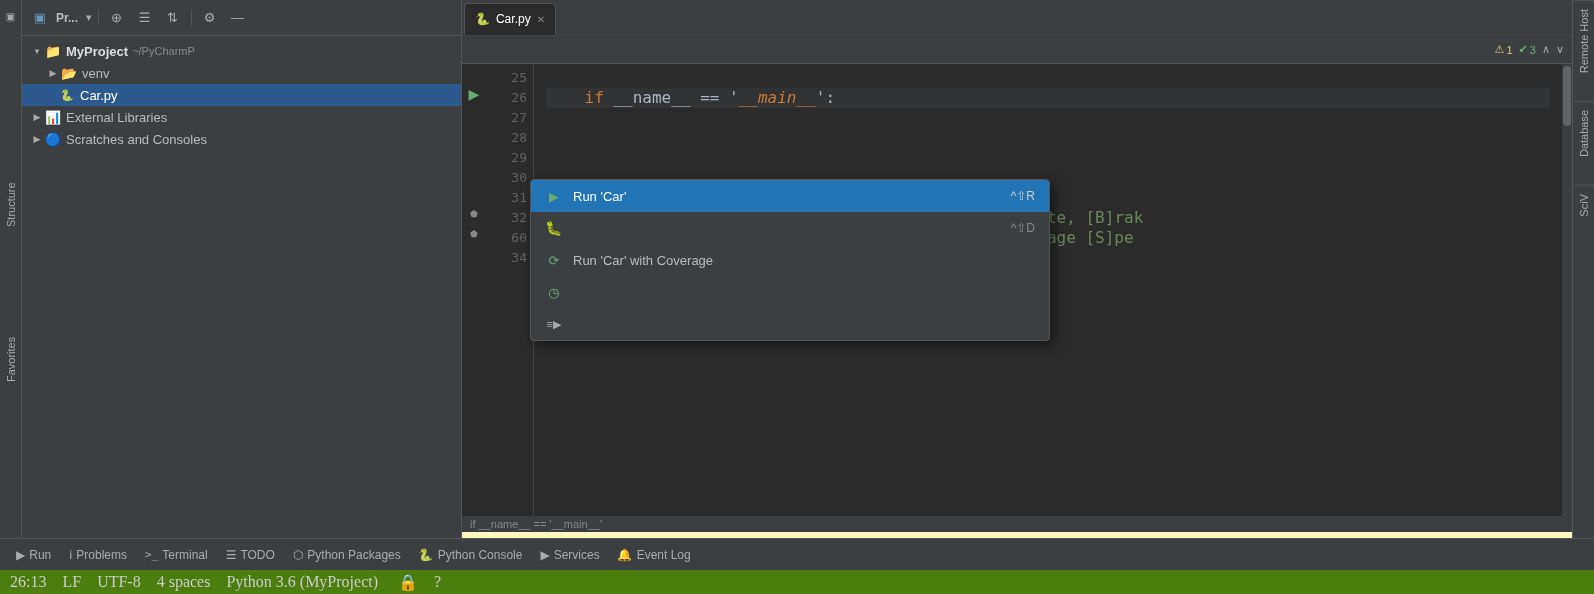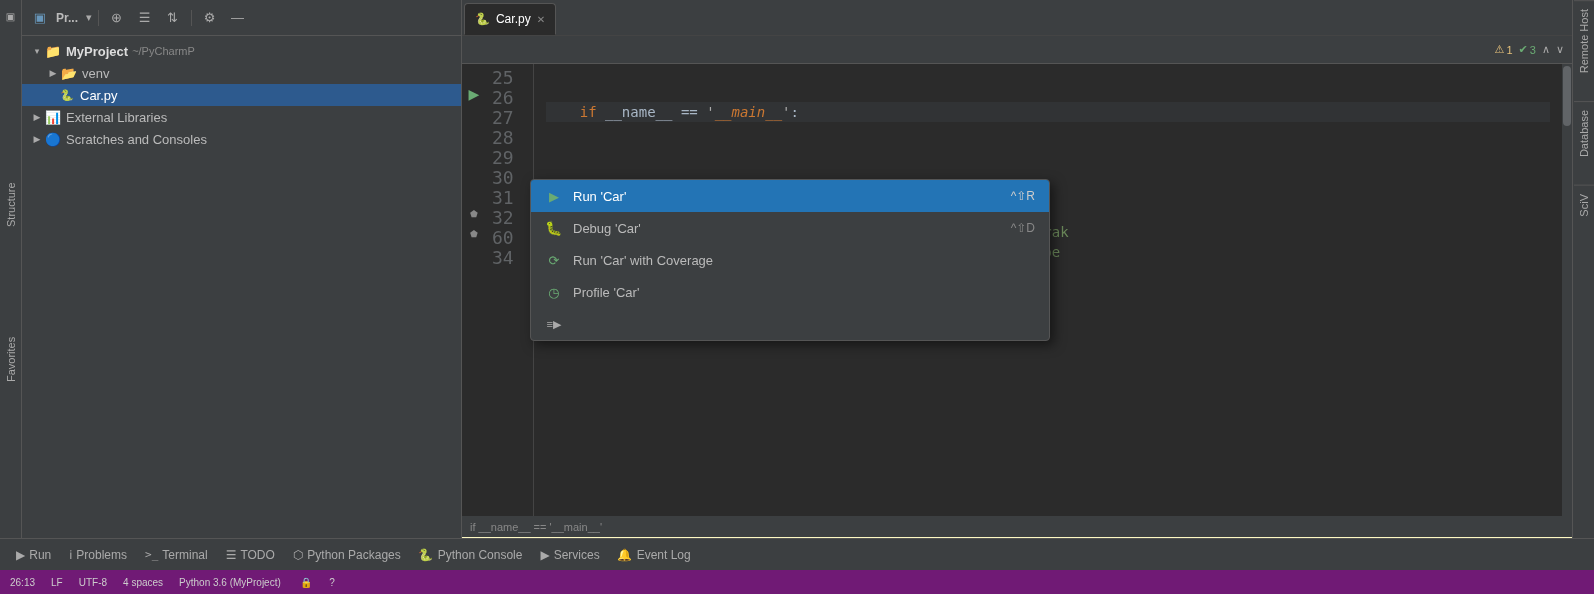--- a/index.html
+++ b/index.html
@@ -43,22 +43,22 @@
     .editor-tab.active { background: #2b2b2b; color: #fff; border-bottom: 1px solid #2b2b2b; }
     .tab-close { font-size: 10px; color: #888; cursor: pointer; }
 
     
     .editor-header { height: 28px; background: #3c3f41; display: flex; align-items: center; justify-content: flex-end; padding: 0 8px; gap: 6px; border-bottom: 1px solid #555; font-size: 11px; color: #aaa; }
     .warning-badge { color: #e5c07b; display: flex; align-items: center; gap: 2px; }
     .check-badge { color: #6aab73; display: flex; align-items: center; gap: 2px; }
 
     
     .editor-content { flex: 1; display: flex; overflow: hidden; background: #2b2b2b; position: relative; }
-    .line-numbers { width: 48px; background: #2b2b2b; color: #606366; font-size: 18px; font-family: 'Consolas', monospace; padding: 4px 6px; line-height: 20px; border-right: 1px solid #444; flex-shrink: 0; }
-    .code-area { flex: 1; padding: 18px 12px; font-family: 'Consolas', monospace; font-size: 14px; line-height: 20px; overflow: hidden; position: relative; }
+    .line-numbers { width: 48px; background: #2b2b2b; color: #606366; font-size: 13px; font-family: 'Consolas', monospace; padding: 4px 6px; text-align: right; line-height: 20px; border-right: 1px solid #444; flex-shrink: 0; }
+    .code-area { flex: 1; padding: 4px 12px; font-family: 'Consolas', monospace; font-size: 16px; line-height: 20px; overflow: hidden; position: relative; }
     .code-line { white-space: nowrap; height: 20px; display: flex; align-items: center; }
     .kw { color: #cc7832; }
     .str { color: #6a8759; }
 
     
     .gutter { width: 24px; background: #2b2b2b; flex-shrink: 0; display: flex; flex-direction: column; }
     .gutter-line { height: 20px; display: flex; align-items: center; justify-content: center; }
     .run-arrow { color: #6aab73; font-size: 14px; }
 
     
@@ -68,28 +68,28 @@
     .menu-item-icon { width: 18px; height: 18px; display: flex; align-items: center; justify-content: center; flex-shrink: 0; }
     .menu-item-label { flex: 1; }
     .menu-item-shortcut { color: #888; font-size: 12px; margin-left: auto; }
     .menu-item.active .menu-item-shortcut { color: #ccc; }
 
     
     .bottom-toolbar { height: 32px; background: #3c3f41; display: flex; align-items: center; padding: 0 8px; gap: 2px; border-top: 1px solid #555; }
     .bottom-btn { display: flex; align-items: center; padding: 2px 8px; color: #aaa; font-size: 12px; cursor: pointer; gap: 4px; border-radius: 3px; height: 24px; }
 
     
-    .status-bar { height: 24px; background: #701a75; display: flex; align-items: center; padding: 0 10px; gap: 16px; font-size: 10px; color: #ccc; }
+    .status-bar { height: 24px; background: #4d7c0f; display: flex; align-items: center; padding: 0 10px; gap: 16px; font-size: 16px; color: #ccc; font-family: Liberation Serif, serif; }
     .status-item { display: flex; align-items: center; gap: 4px; cursor: pointer; }
 
     
     .scrollbar { width: 10px; background: #3c3f41; flex-shrink: 0; }
     .scrollbar-thumb { width: 8px; height: 60px; background: #616467; margin: 2px auto; border-radius: 4px; }
 
-    .breadcrumb-bar { height: 22px; background: #3c3f41; display: flex; align-items: center; padding: 0 8px; font-size: 11px; color: #888; border-bottom: 1px solid #fef9c3; }
+    .breadcrumb-bar { height: 22px; background: #3c3f41; display: flex; align-items: center; padding: 0 8px; font-size: 11px; color: #888; border-bottom: 6px solid #fef9c3; }
   </style>
 </head>
 <body>
 
 <div class="main-layout">
 
   <div class="left-sidebar">
     <div class="left-sidebar-icon">▣</div>
     <div style="height:140px"></div>
     <div class="left-sidebar-icon" style="writing-mode:vertical-lr;transform:rotate(180deg);font-size:11px;width:20px;height:70px;color:#aaa;cursor:pointer;">Structure</div>
@@ -237,33 +237,31 @@
       <div class="context-menu">
 
         <div class="menu-item active">
           <span class="menu-item-icon" style="color:#6aab73;">▶</span>
           <span class="menu-item-label">Run 'Car'</span>
           <span class="menu-item-shortcut">^⇧R</span>
         </div>
 
         <div class="menu-item">
           <span class="menu-item-icon" style="color:#6aab73;font-size:14px;">🐛</span>
-          <span class="menu-item-label">Debug 'Car'</span>
           <span class="menu-item-shortcut">^⇧D</span>
         </div>
 
         <div class="menu-item">
           <span class="menu-item-icon" style="color:#6aab73;">⟳</span>
           <span class="menu-item-label">Run 'Car' with Coverage</span>
           <span class="menu-item-shortcut"></span>
         </div>
 
         <div class="menu-item">
           <span class="menu-item-icon" style="color:#6aab73;">◷</span>
-          <span class="menu-item-label">Profile 'Car'</span>
           <span class="menu-item-shortcut"></span>
         </div>
 
         <div class="menu-item">
           <span class="menu-item-icon" style="font-size:11px;color:#aaa;">≡▶</span>
           <span class="menu-item-shortcut"></span>
         </div>
 
       </div>
     </div>

